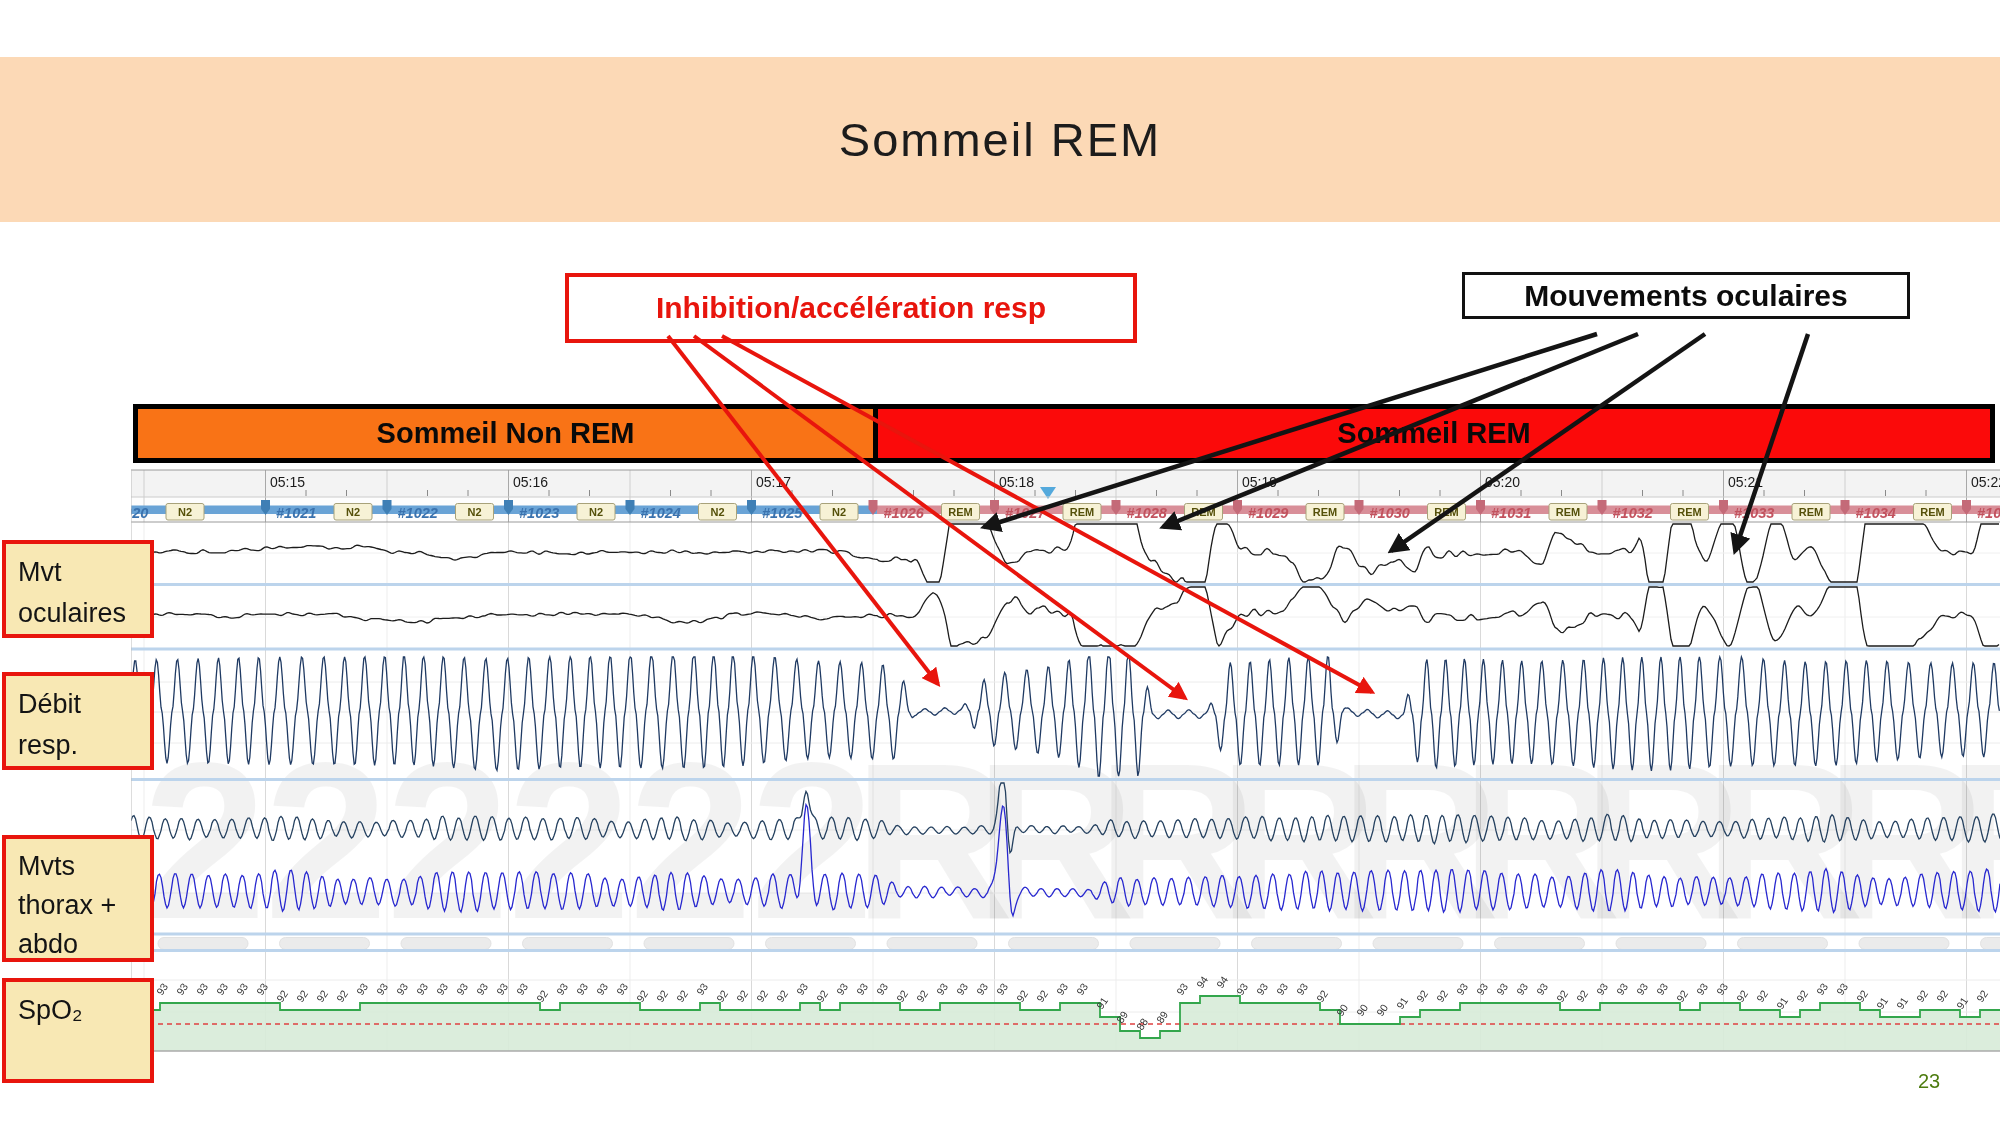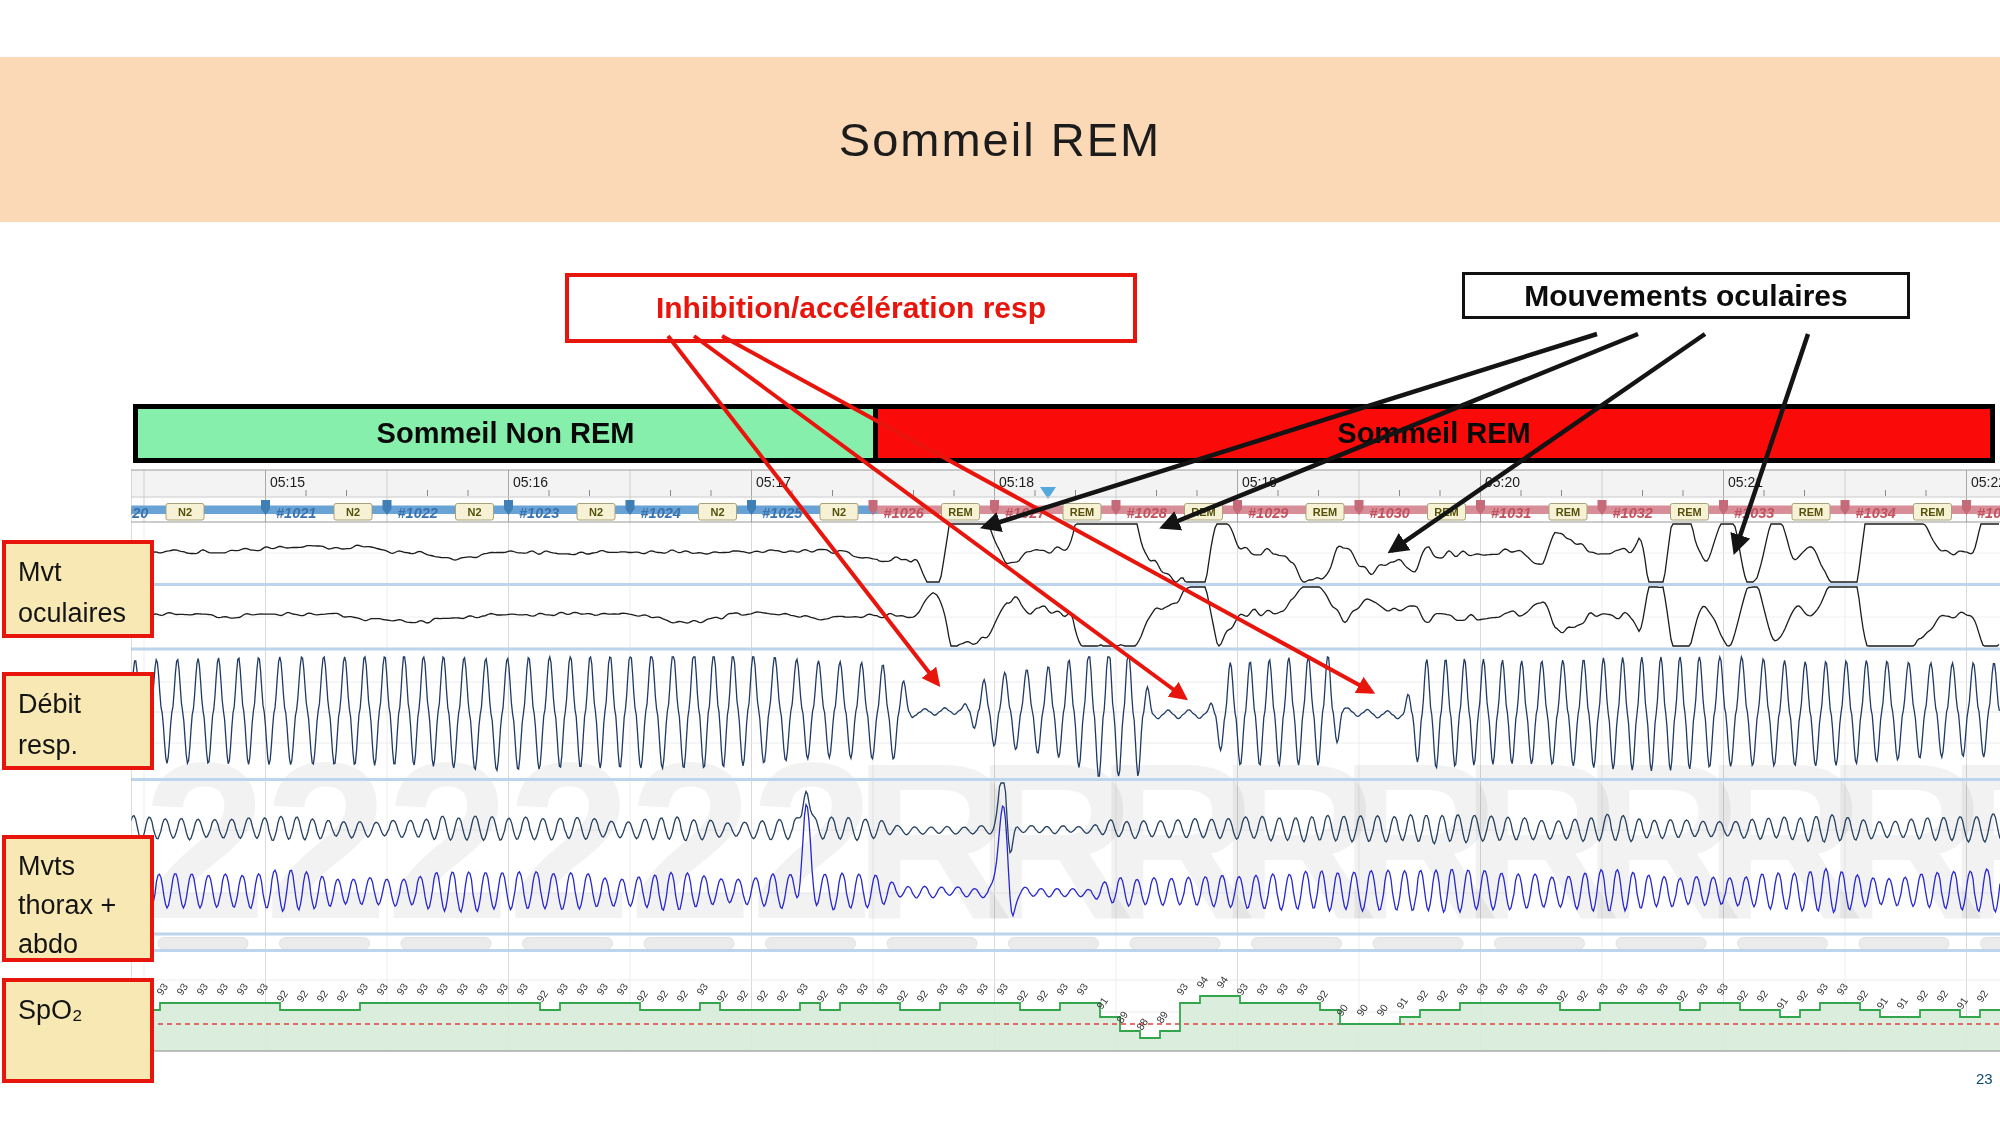--- a/index.html
+++ b/index.html
@@ -14,40 +14,40 @@
   .anno-black{left:1462px;top:272px;width:448px;height:47px;border:3px solid #111;color:#0c0c0c;}
   .stage-bar{position:absolute;left:133px;top:404px;width:1862px;height:59px;border:5px solid #000;
              box-sizing:border-box;display:flex;z-index:2;}
   .stage-seg{height:100%;display:flex;align-items:center;justify-content:center;
              font-weight:bold;font-size:29px;color:#0a0a0a;box-sizing:border-box;}
   .seg0{width:740px;border-right:5px solid #000;}
   .seg1{flex:1;}
   .chanbox{position:absolute;left:2px;width:152px;background:#f8e8b4;border:4px solid #e8150d;
            box-sizing:border-box;z-index:10;color:#141414;font-size:27px;line-height:41px;
            padding:8px 6px 0 12px;}
-  .pagenum{position:absolute;left:1976px;top:1070px;font-size:15px;color:#0c4a6e;z-index:2;}
+  .pagenum{position:absolute;left:1918px;top:1070px;font-size:20px;color:#4d7c0f;z-index:2;}
   #psg-svg{position:absolute;left:0;top:0;z-index:5;pointer-events:none;}
 </style>
 </head>
 <body>
 
 <div class="banner" style="background: rgb(252, 217, 182);">
   <div class="slide-title">Sommeil REM</div>
 </div>
 
 <div class="anno anno-red">
   <span>Inhibition/accélération resp</span>
 </div>
 
 <div class="anno anno-black">
   <span>Mouvements oculaires</span>
 </div>
 
 <div class="stage-bar">
-  <div class="stage-seg seg0" style="background: #86efac;">
+  <div class="stage-seg seg0" style="background: #f97316;">
     <span>Sommeil Non REM</span>
   </div>
   <div class="stage-seg seg1" style="background: rgb(251, 10, 10);">
     <span>Sommeil REM</span>
   </div>
 </div>
 
 <div class="chanbox" style="top:540px;height:98px;">
     <div>Mvt</div>
     <div>oculaires</div>

